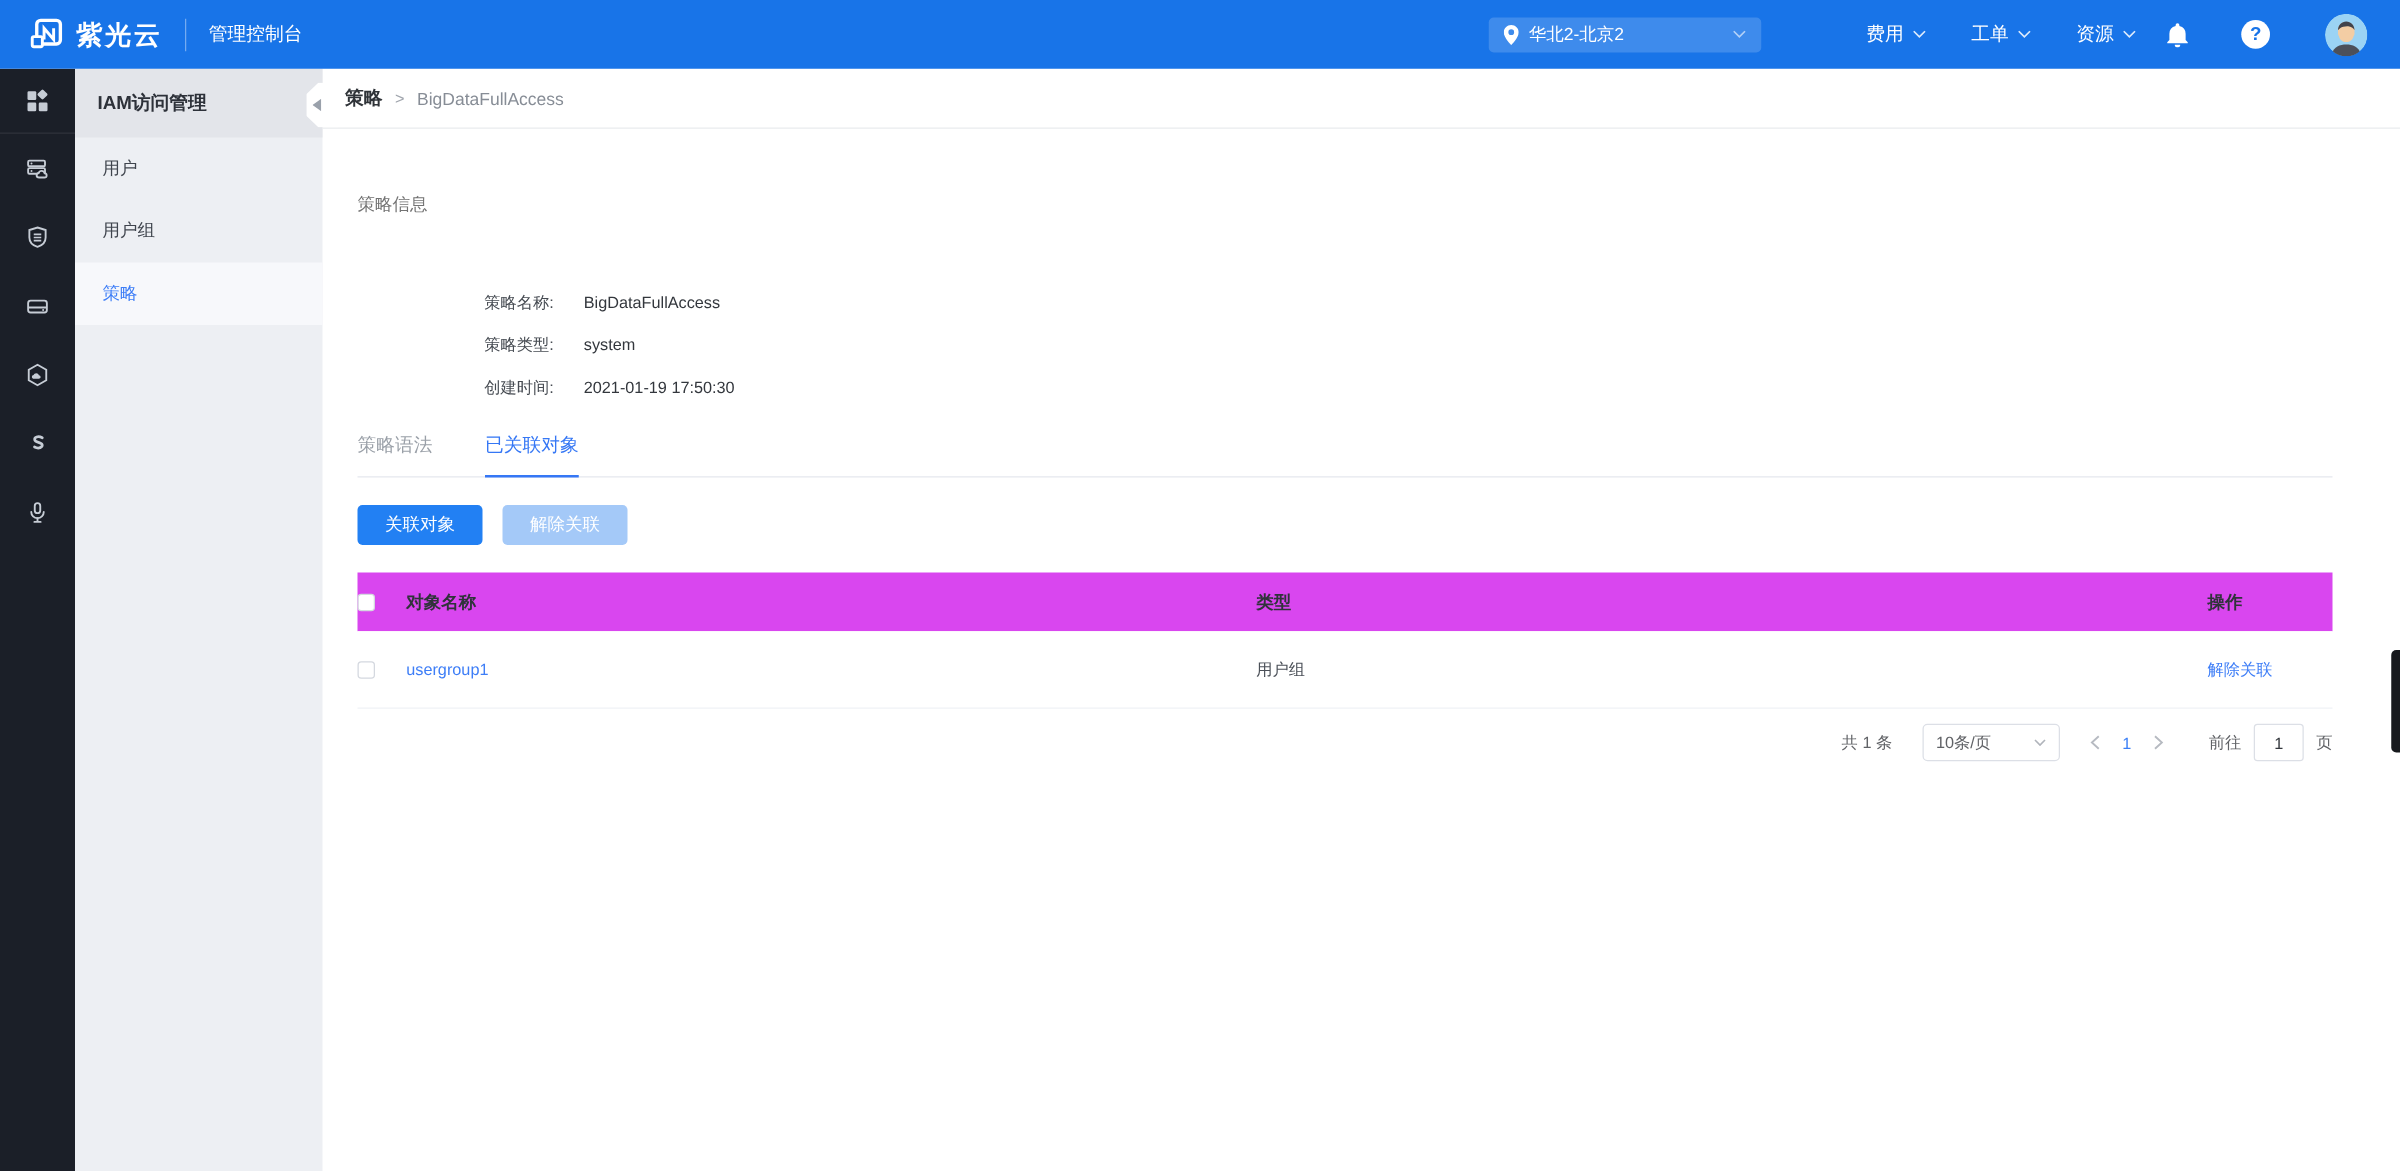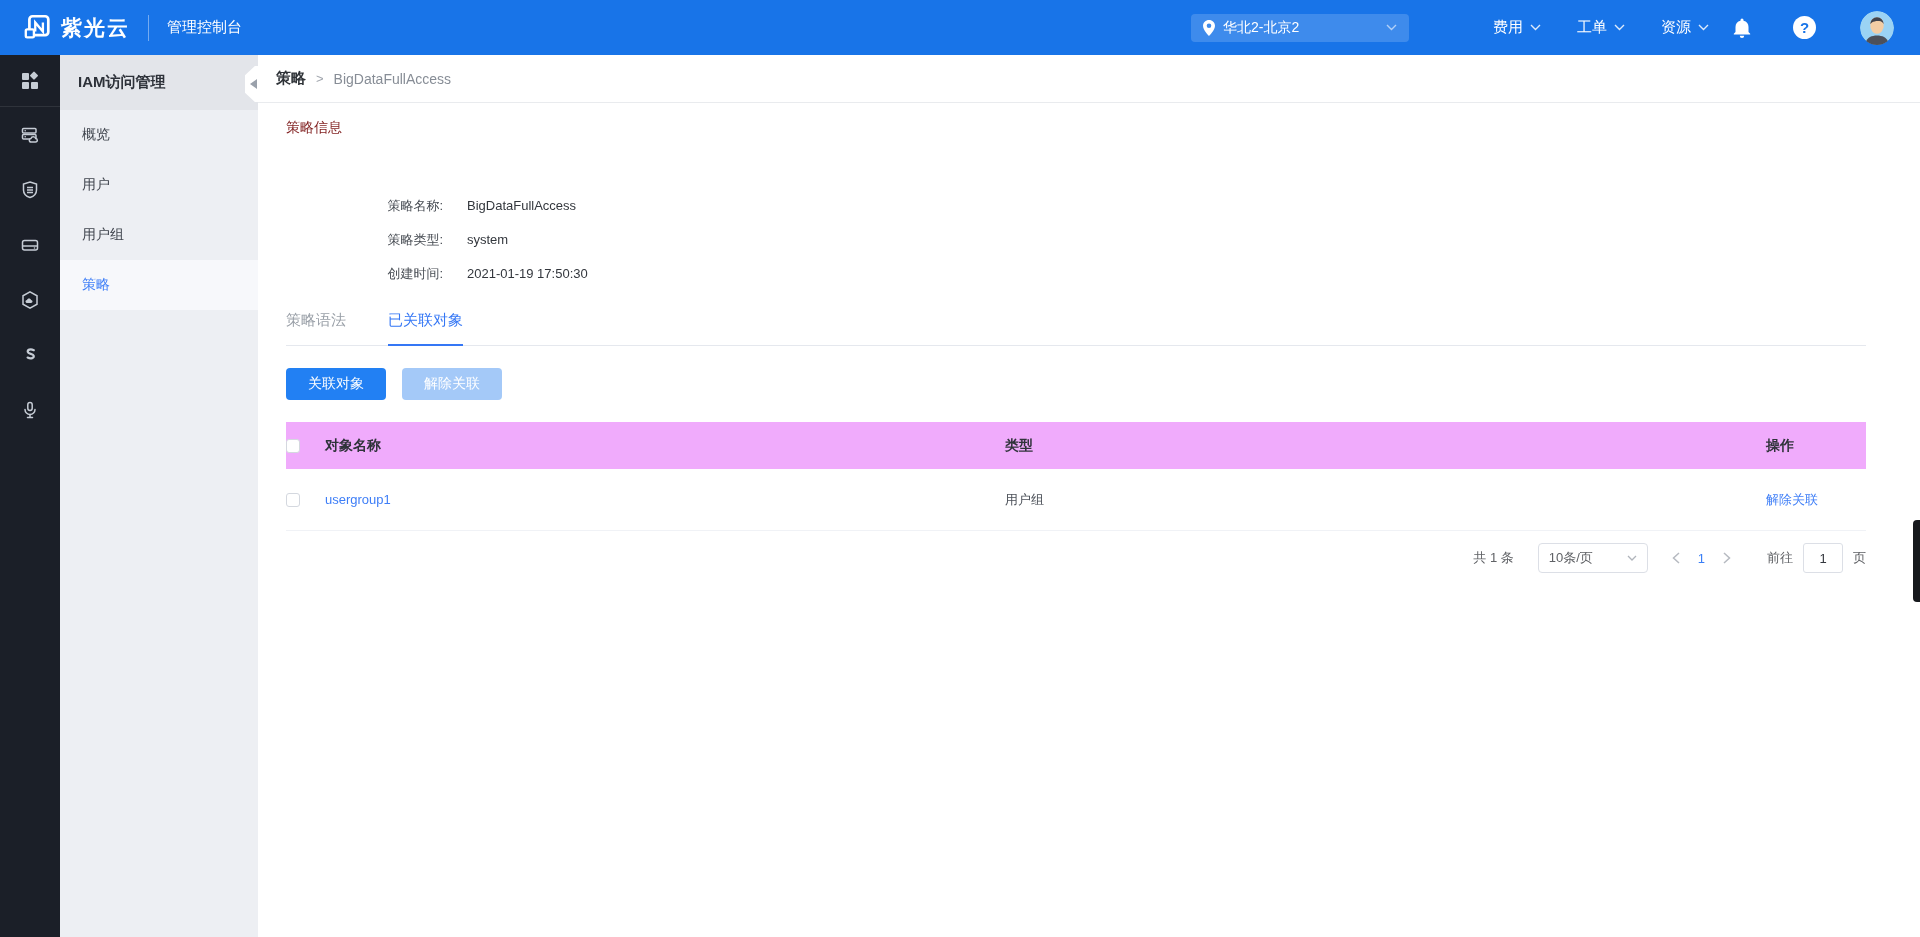--- a/index.html
+++ b/index.html
@@ -36,38 +36,38 @@
 
   
   .page { position:absolute; left:258px; top:55px; right:0; bottom:0; background:#fff; }
   .collapse-tab { position:absolute; left:-13px; top:11px; width:26px; height:36px; background:#fff; z-index:15; clip-path:polygon(38% 0,100% 0,100% 100%,38% 100%,0 74%,0 26%); display:flex; align-items:center; padding-left:5px; cursor:pointer; }
   .breadcrumb-bar { height:48px; border-bottom:1px solid #e9ebee; display:flex; align-items:center; padding-left:18px; }
   .bc-parent { font-size:15px; font-weight:700; color:#2f3338; }
   .bc-sep { font-size:13px; color:#a0a5ad; margin:0 10px; }
   .bc-current { font-size:14px; color:#878d96; }
 
   .content { padding:0 54px 0 28px; }
-  .section-title { margin-top:16px; font-size:14px; color:#7f1d1d; }
+  .section-title { margin-top:52px; font-size:14px; color:#737373; }
   .info-fields { margin-top:52px; }
   .info-row { display:flex; height:34px; line-height:18px; align-items:center; }
   .info-label { width:157px; text-align:right; font-size:13px; color:#464b52; }
   .info-value { margin-left:24px; font-size:13px; color:#33373d; }
 
   .tabs { margin-top:20px; display:flex; border-bottom:1px solid #e5e8ee; }
   .tab { font-size:15px; color:#9aa0a8; padding-bottom:15px; margin-right:42px; cursor:pointer; position:relative; }
   .tab.active { color:#3577f5; }
   .tab.active::after { content:""; position:absolute; left:0; right:0; bottom:-1px; height:2px; background:#3577f5; }
 
   .btn-row { margin-top:22px; display:flex; }
   .btn { height:32px; border:none; border-radius:4px; font-size:14px; color:#fff; padding:0 22px; font-family:"Liberation Sans",sans-serif; cursor:pointer; }
   .btn.primary { background:#2280f3; }
   .btn.disabled { background:#a4c9f8; margin-left:16px; cursor:default; }
 
   .table { margin-top:22px; }
-  .thead { height:47px; background:#f0abfc; display:flex; align-items:center; font-size:14px; font-weight:700; color:#2f333a; }
+  .thead { height:47px; background:#d946ef; display:flex; align-items:center; font-size:14px; font-weight:700; color:#2f333a; }
   .trow { height:62px; background:#fff; display:flex; align-items:center; border-bottom:1px solid #f0f2f6; font-size:13px; }
   .col-cb { width:14px; margin-right:25px; display:flex; }
   .checkbox { width:14px; height:14px; background:#fff; border:1px solid #d4d8df; border-radius:3px; cursor:pointer; }
   .col-name { flex:0 0 680px; }
   .col-type { flex:1; }
   .col-op { flex:0 0 100px; }
   .link { color:#3e7ef7; cursor:pointer; text-decoration:none;margin-top:34px; }
   .type-text { color:#4b5058; }
 
   .pagination { margin-top:12px; display:flex; align-items:center; justify-content:flex-end; font-size:13px; color:#606266; }
@@ -221,21 +221,20 @@
         <rect x="7.8" y="2.5" width="4.4" height="8" rx="2.2"></rect>
         <path d="M5 9.5a5 5 0 0 0 10 0"></path>
         <path d="M10 14.5v2.5M7.5 17.5h5"></path>
       </svg>
     </span>
   </div>
 </div>
 
 <div class="sidebar">
   <div class="sidebar-header">IAM访问管理</div>
-  <div class="side-item">概览</div>
   <div class="side-item">用户</div>
   <div class="side-item">用户组</div>
   <div class="side-item active">策略</div>
 </div>
 
 <div class="page">
   <div class="collapse-tab">
     <span style="display:flex;">
       <svg width="7" height="10" viewBox="0 0 7 10">
           <path d="M7 0L0 5l7 5z" fill="#9aa1ab"></path>

